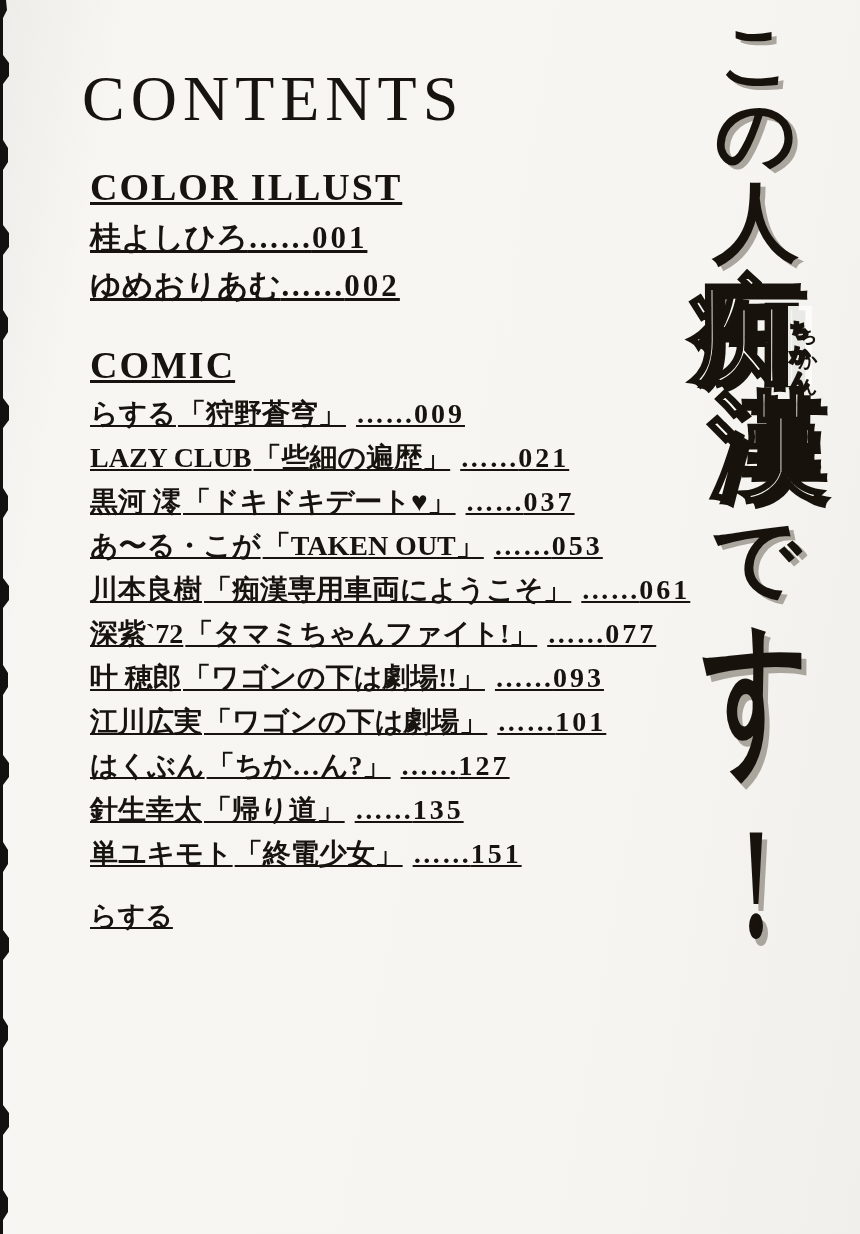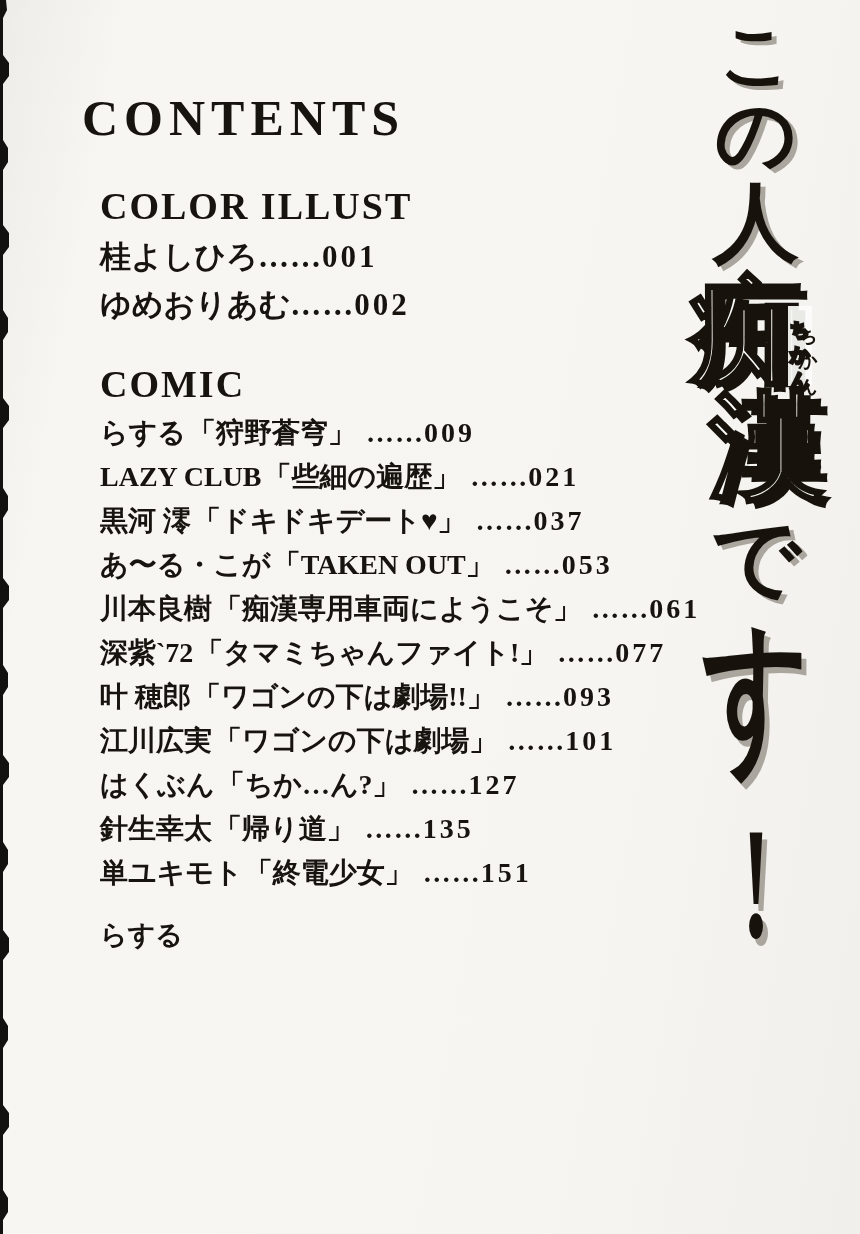--- a/index.html
+++ b/index.html
@@ -8,25 +8,25 @@
     width:860px;height:1234px;
     margin:0 auto;
     background:linear-gradient(100deg,#edece8 0%,#f7f6f3 12%,#f6f5f2 70%,#f0efeb 100%);
     overflow:hidden;
     font-family:"Liberation Serif","DejaVu Serif",serif;
     color:#17140f;
   }
   .binding{position:absolute;left:0;top:0;}
   .content{position:absolute;left:82px;top:0;width:600px;}
   .page-title{
-    margin-top:91px;
-    font-size:50px;line-height:54px;
-    letter-spacing:6px;font-weight:700;
+    margin-top:72px;
+    font-size:64px;line-height:54px;
+    letter-spacing:6px;font-weight:400;
   }
-  .section{margin:18px;}
+  .section{margin:8px;text-decoration:underline;}
   .section-heading{
     font-size:38px;line-height:42px;letter-spacing:2px;font-weight:600;
   }
   .sec-0 .section-heading{margin-top:40px;}
   .sec-1 .section-heading{margin-top:34px;}
   .sec-2 .section-heading{margin-top:50px;}
   .entries{margin-top:6px;}
   .sec-0 .entry{font-size:31px;line-height:48px;}
   .sec-1 .entry{font-size:28px;line-height:44px;}
   .sec-2 .entries{margin-top:20px;}

